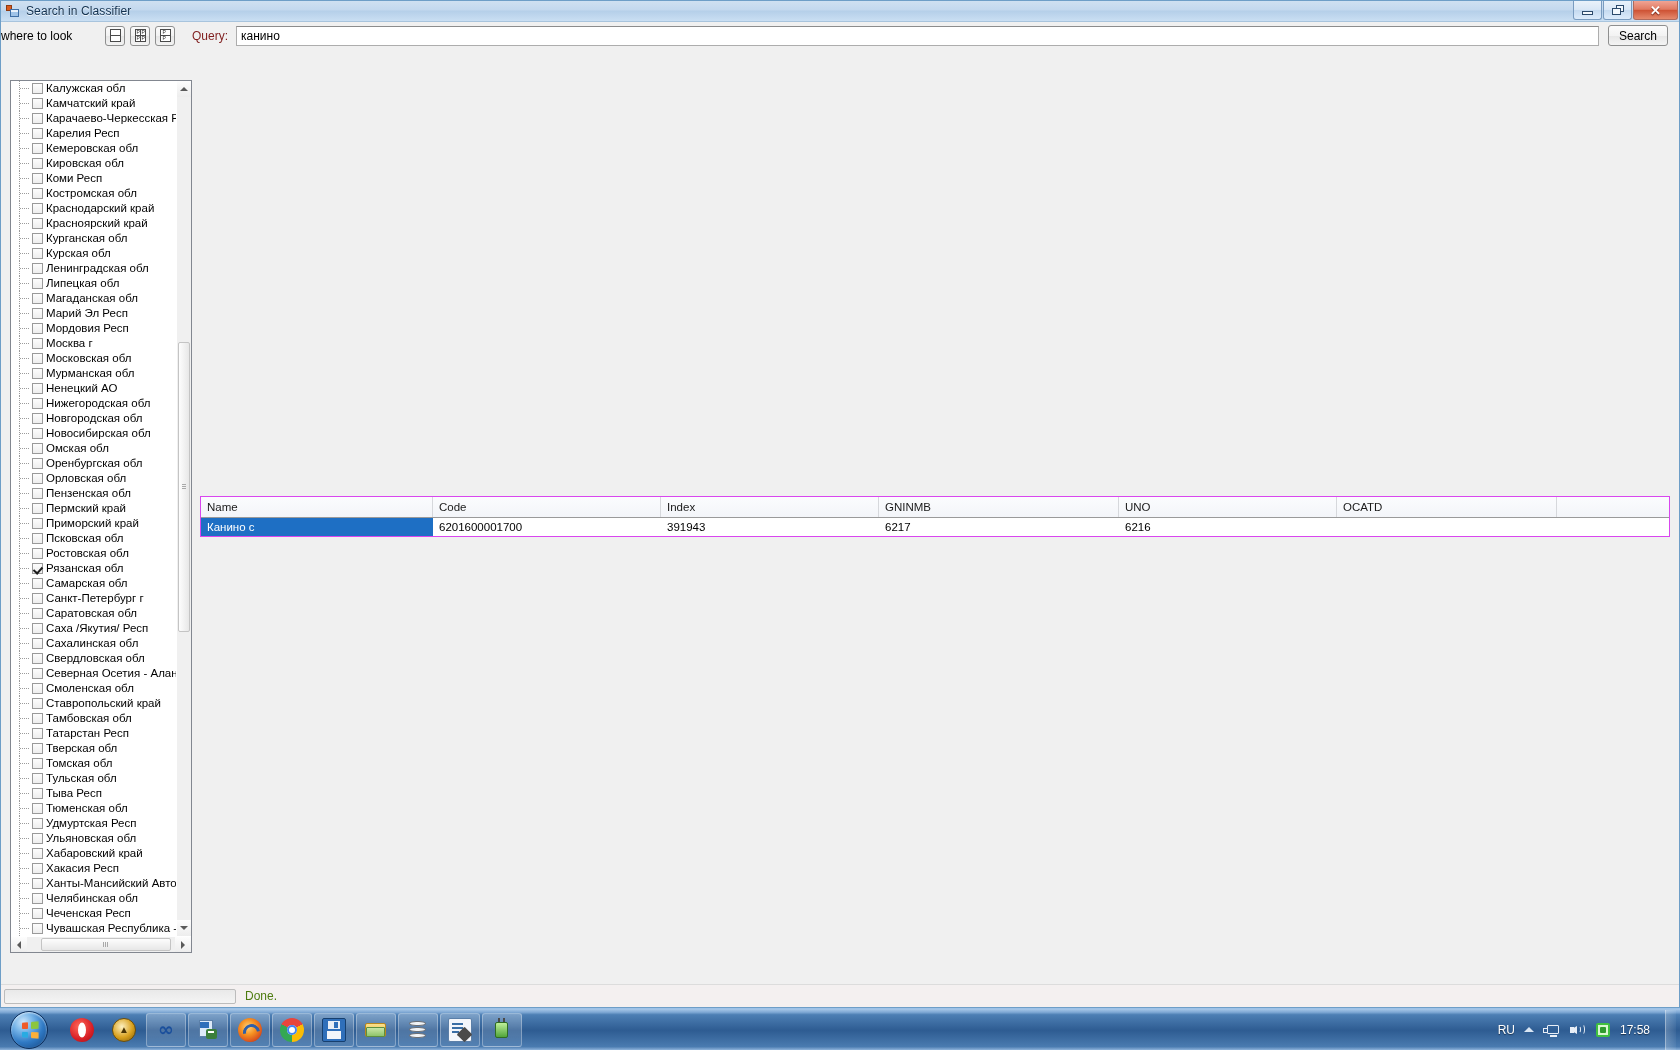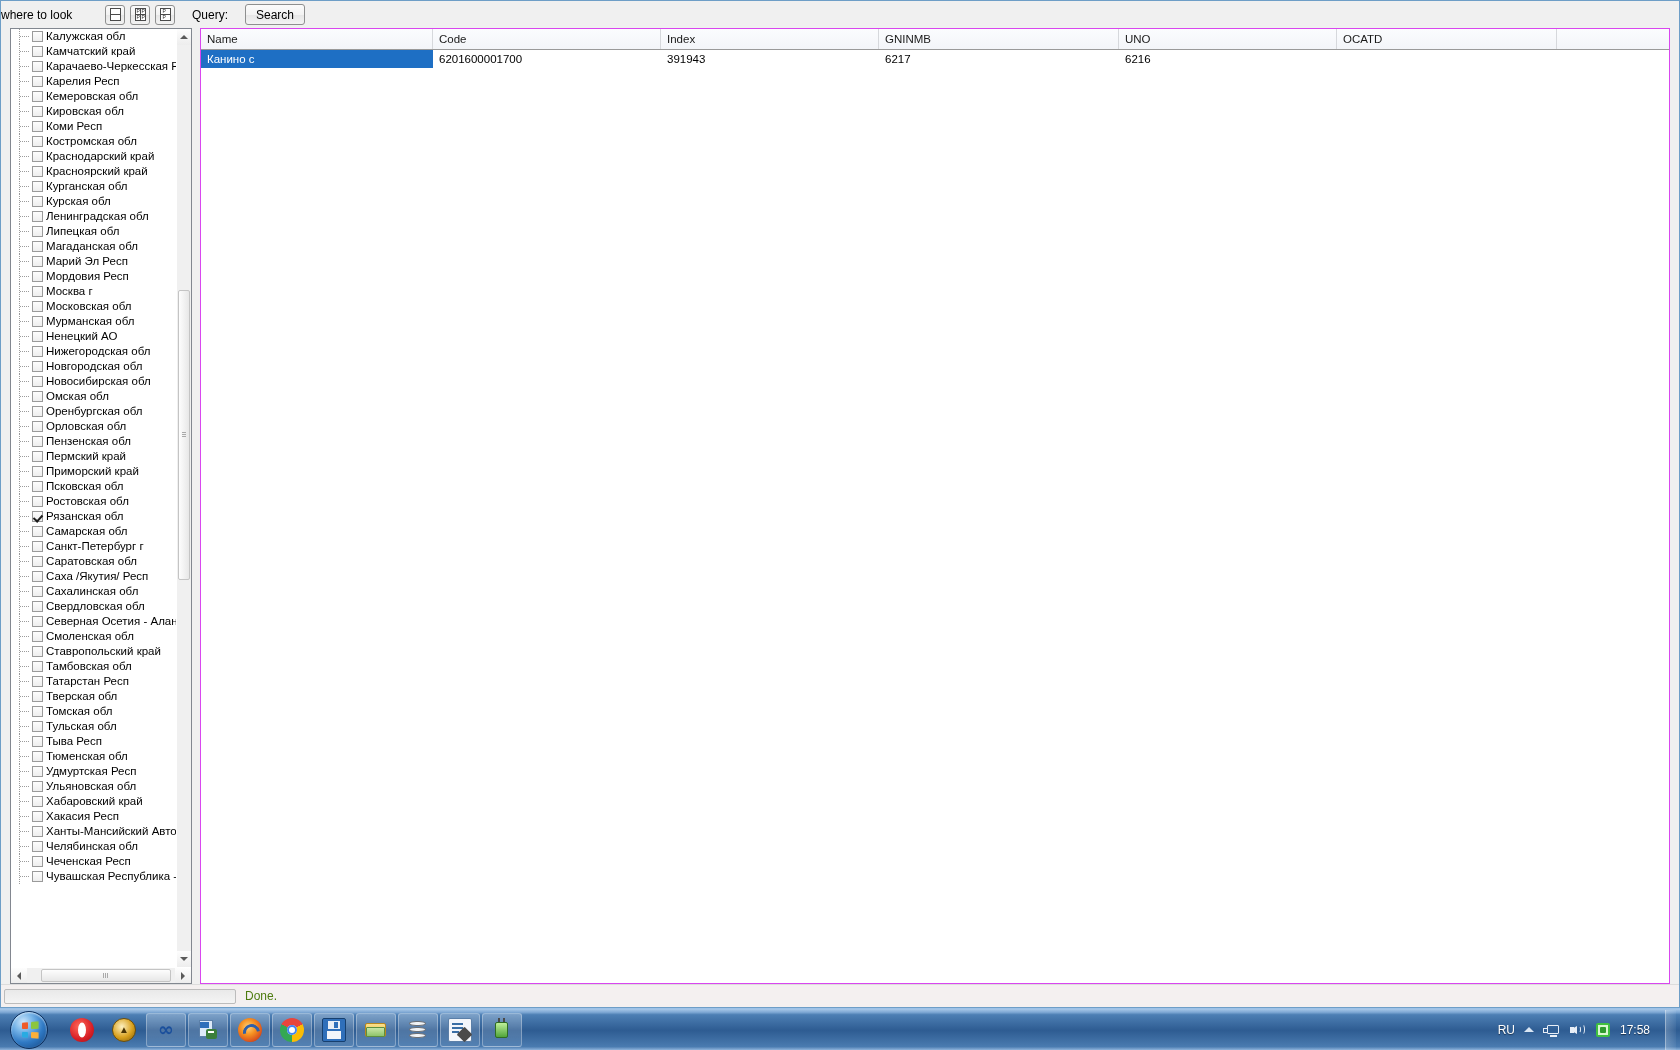--- a/index.html
+++ b/index.html
@@ -114,21 +114,21 @@
     position: absolute; inset: 0;
     border: 1px solid #4a4a4a; background: #ffffff;
   }
   .mb-glyph .hline { position: absolute; left: 1px; right: 1px; height: 1px; background: #4a4a4a; }
   .mb-glyph .vline { position: absolute; top: 1px; bottom: 1px; width: 1px; background: #4a4a4a; }
   .mb-glyph .mini {
     position: absolute; font-size: 5px; line-height: 5px; color: #2a2a2a;
     font-family: "Liberation Sans", sans-serif;
   }
   #query-label {
-    font-size: 12px; color: #000000;
+    font-size: 12px; color: #7f1d1d;
     margin-left: 12px; margin-right: 8px;
   }
   #query-input {
     flex: 1 1 auto;
     height: 20px;
     border: 1px solid #adadad;
     border-top-color: #8c8c8c;
     background: #ffffff;
     font-size: 12px;
     font-family: "Liberation Sans", sans-serif;
@@ -147,20 +147,21 @@
     color: #000;
     cursor: default;
   }
 
   
   #body-split {
     flex: 1 1 auto;
     display: flex;
     padding: 0 0 0 0;
     min-height: 0;
+    align-items: center;
   }
 
   
   #tree-panel {
     width: 182px;
     margin: 0 0 0 9px;
     border: 1px solid #828790;
     background: #ffffff;
     display: flex;
     flex-direction: column;
@@ -491,20 +492,45 @@
     background: linear-gradient(to right, rgba(255,255,255,.22), rgba(255,255,255,.05));
     border-left: 1px solid rgba(255,255,255,.45);
     flex: 0 0 auto;
   }
 </style>
 </head>
 <body>
 
 <div id="app-window">
 
+  <div id="titlebar">
+    <span class="tb-icon">
+      <span class="winform-glyph">
+        <i class="wg-a"></i>
+          <i class="wg-b"></i>
+          <i class="wg-c"></i>
+      </span>
+    </span>
+    <span class="tb-title">Search in Classifier</span>
+
+    <div id="win-controls">
+      <div class="win-btn">
+        <span class="glyph-min"></span>
+      </div>
+      <div class="win-btn">
+        <span class="glyph-restore">
+          <i class="gr-back"></i>
+            <i class="gr-front"></i>
+        </span>
+      </div>
+      <div class="win-btn close">
+        <span class="glyph-close">✕</span>
+      </div>
+    </div>
+  </div>
 
   <div id="toolbar">
     <span id="where-to-look-label">where to look</span>
 
     <div class="mode-btn">
       <span class="mb-glyph">
         <span class="frame"></span>
         <span class="hline" style="top:6px;"></span>
       </span>
     </div>
@@ -522,20 +548,21 @@
     <div class="mode-btn">
       <span class="mb-glyph">
         <span class="frame"></span>
         <span class="hline" style="top:6px;"></span>
         <span class="mini" style="left:3px; top:1px;">Р</span>
         <span class="mini" style="left:3px; top:7px;">Р</span>
       </span>
     </div>
 
     <span id="query-label">Query:</span>
+    <input id="query-input" type="text" value="канино" style="">
     <button id="search-button">Search</button>
   </div>
 
   <div id="body-split">
 
     <div id="tree-panel">
       <div id="tree-scrollarea">
         <div id="tree-list">
             <div class="tree-row">
               <span class="elbow">

